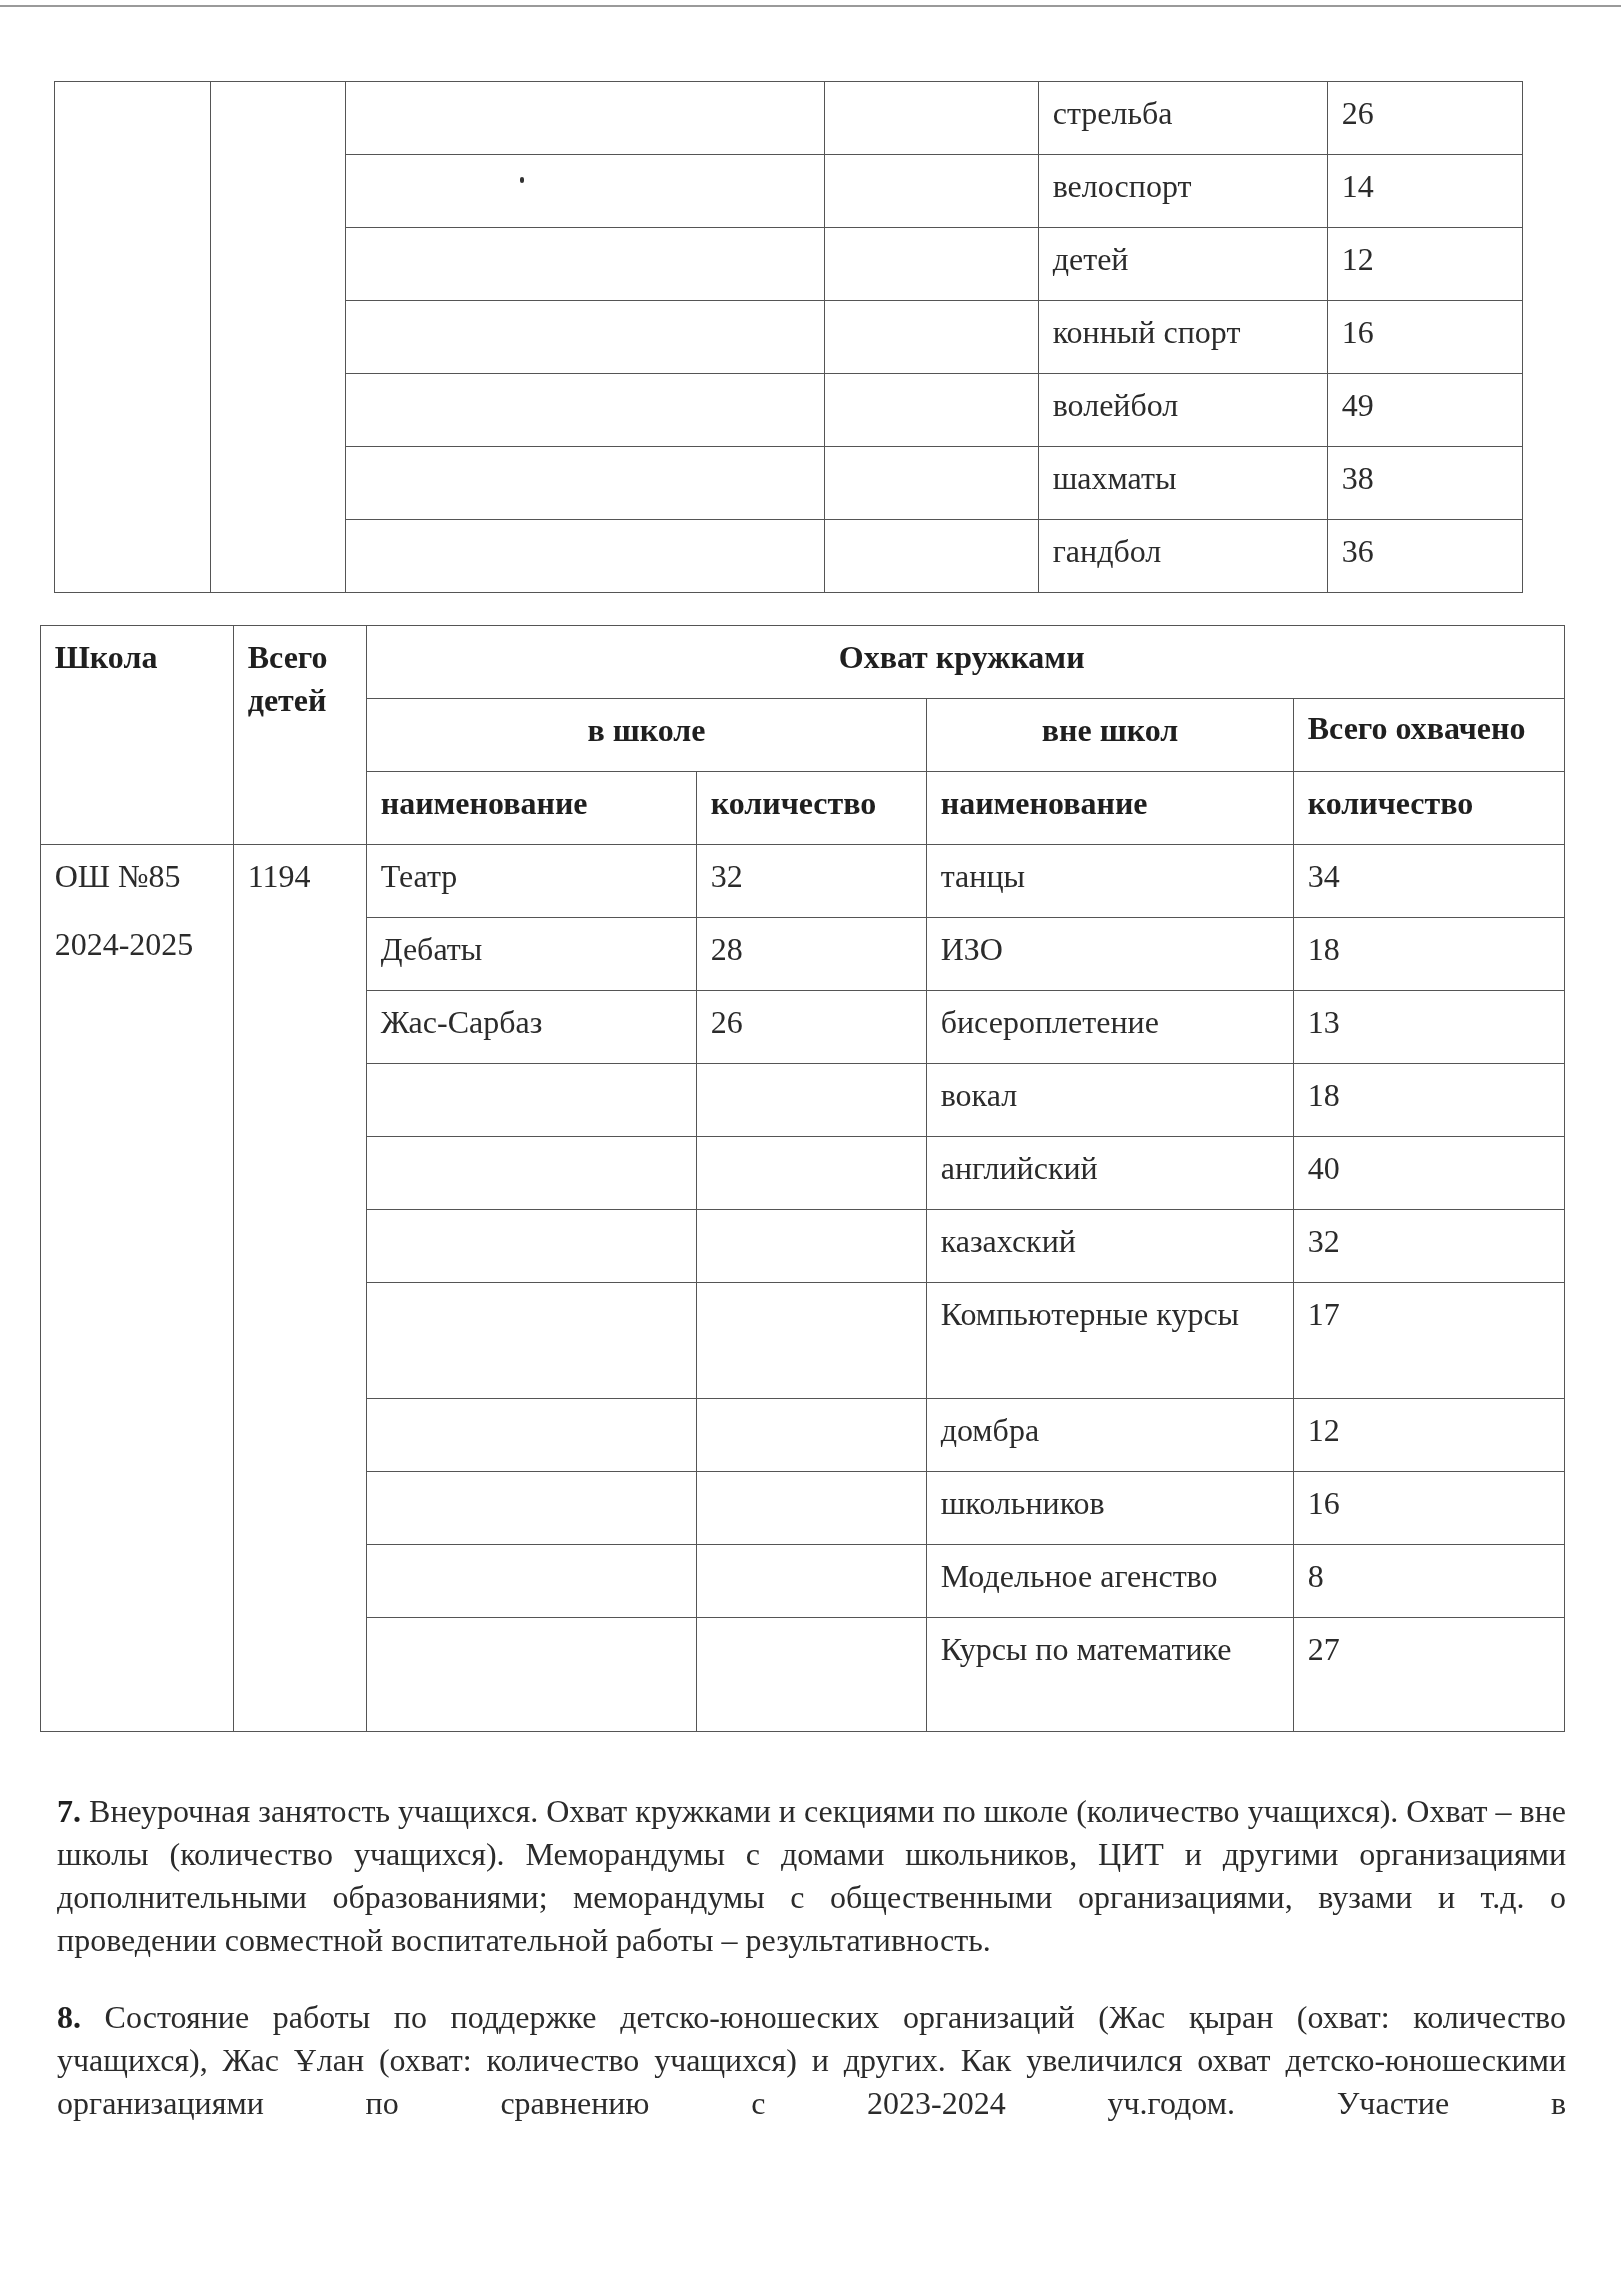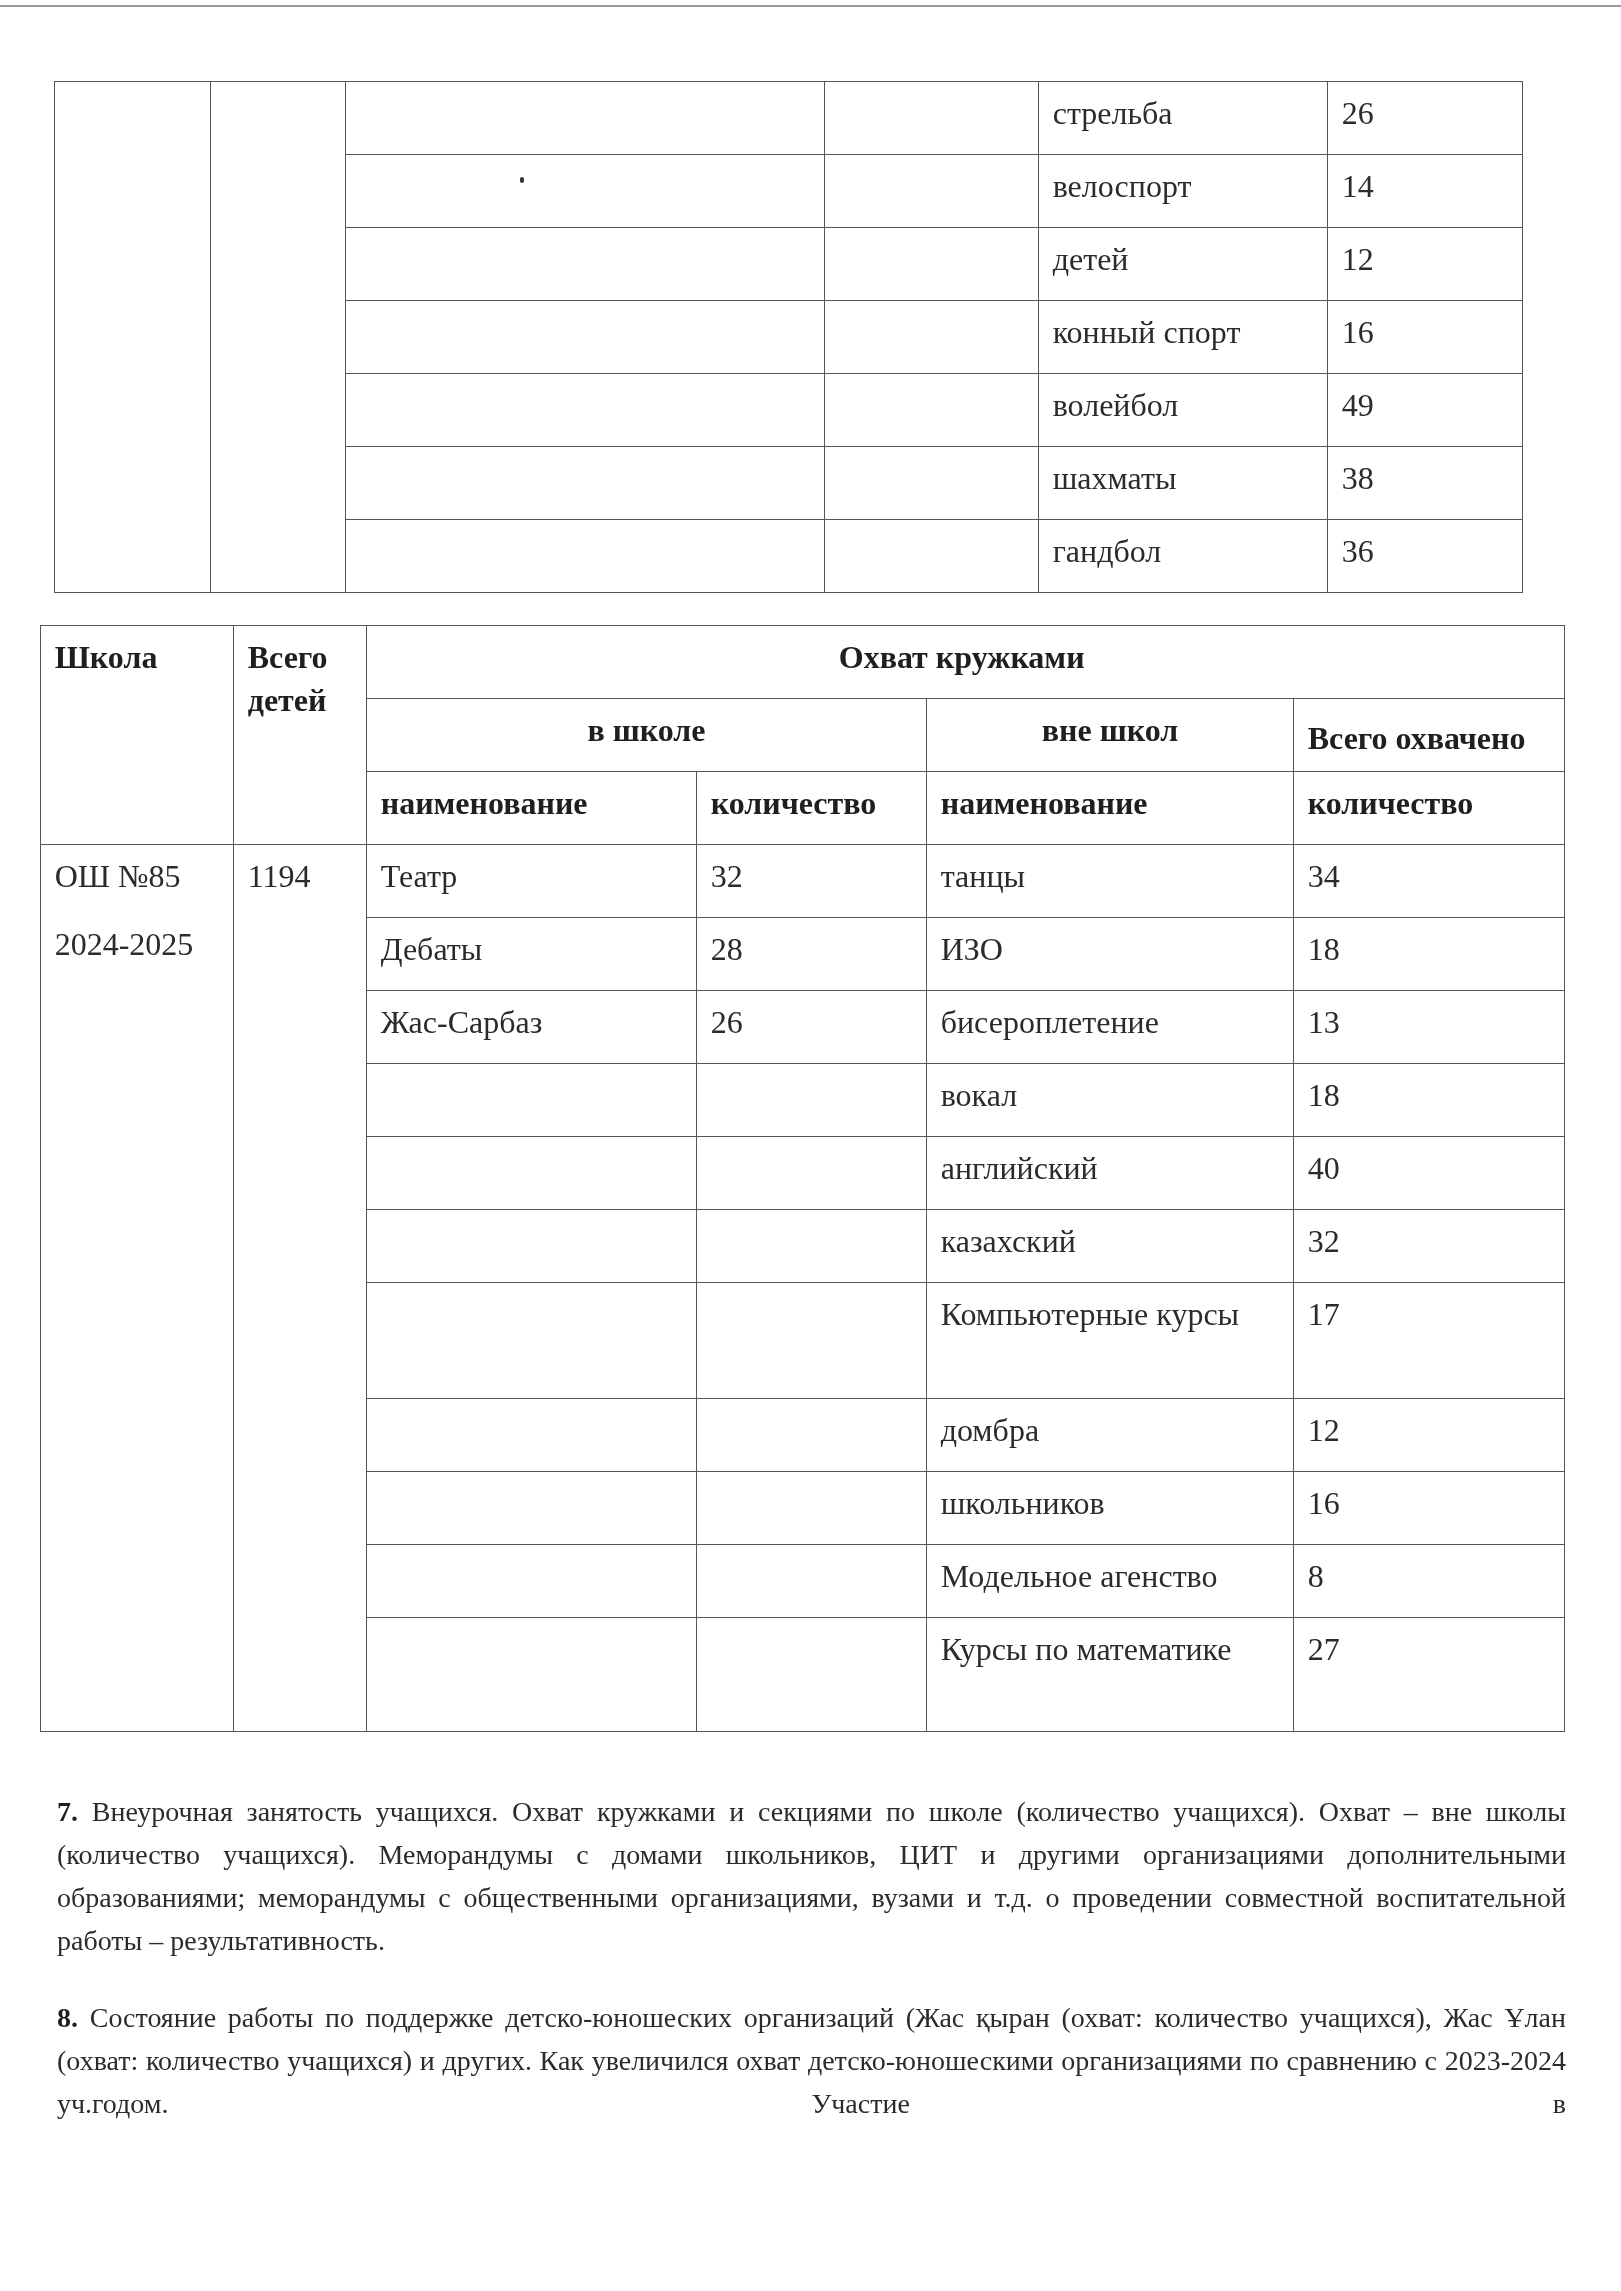--- a/index.html
+++ b/index.html
@@ -37,21 +37,21 @@
     color: #1f1f1f;
   }
   #t2 th.center { text-align: center; }
   #t2 td { height: 73px; border-radius: 15px; }
   #t2 tr.tall td { height: 116px; }
   #t2 tr.tall2 td { height: 114px; }
   .school-year { display: block; margin-top: 25.5px; }
 
   .para {
     position: absolute; left: 57px; width: 1509px;
-    font-size: 28px; line-height: 43px; text-align: justify;
+    font-size: 32px; line-height: 43px; text-align: justify;
     color: #2b2b2b;
   }
   .para b { font-weight: bold; color: #1f1f1f; }
   #p7 { top: 1790px; }
   #p8 { top: 1996px; }
   .speck { position: absolute; width: 3.9px; height: 5.9px; background: #333; border-radius: 2px; }
 </style>
 </head>
 <body>
 
@@ -126,21 +126,21 @@
   </colgroup>
   <thead>
     <tr>
       <th rowspan="3">Школа</th>
       <th rowspan="3">Всего детей</th>
       <th colspan="4" class="center" style="border-right:1.5px solid #555;padding-left:6px;"><span>Охват кружками</span></th>
     </tr>
     <tr>
       <th colspan="2" class="center">в школе</th>
       <th class="center">вне школ</th>
-      <th style="padding-top:18px;">Всего охвачено</th>
+      <th style="padding-top:8px;">Всего охвачено</th>
     </tr>
     <tr>
       <th>наименование</th>
       <th>количество</th>
       <th>наименование</th>
       <th>количество</th>
     </tr>
   </thead>
   <tbody id="t2-body">
       <tr>

